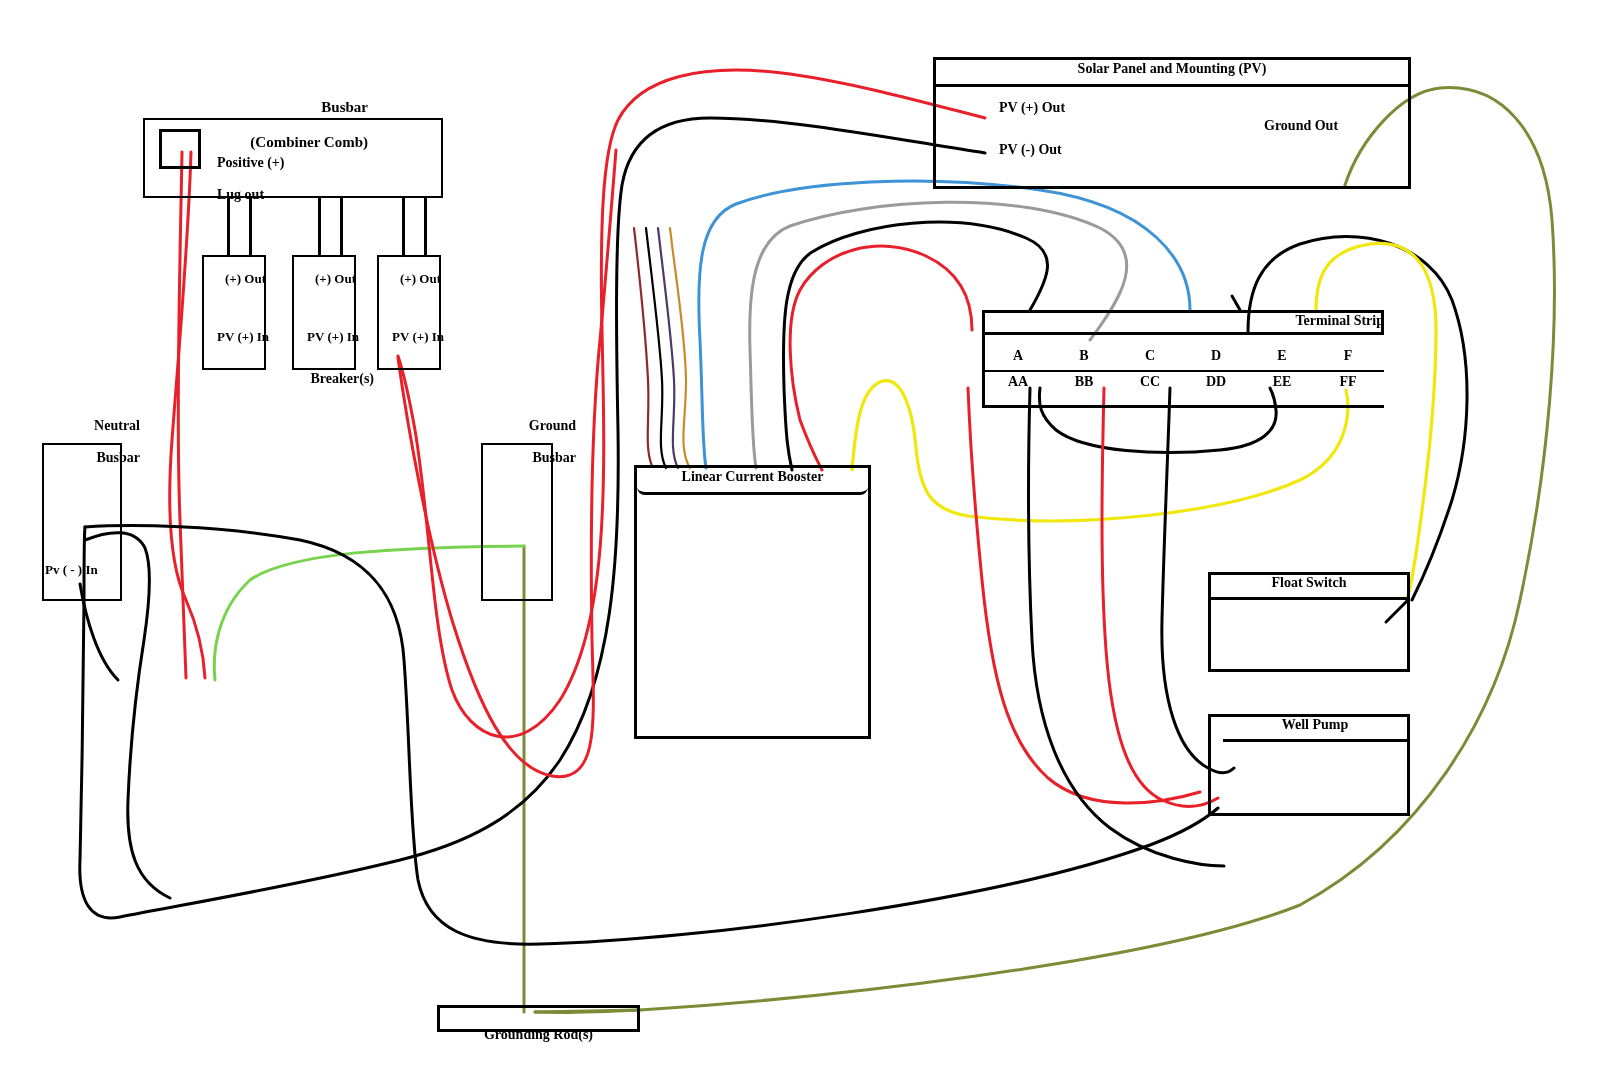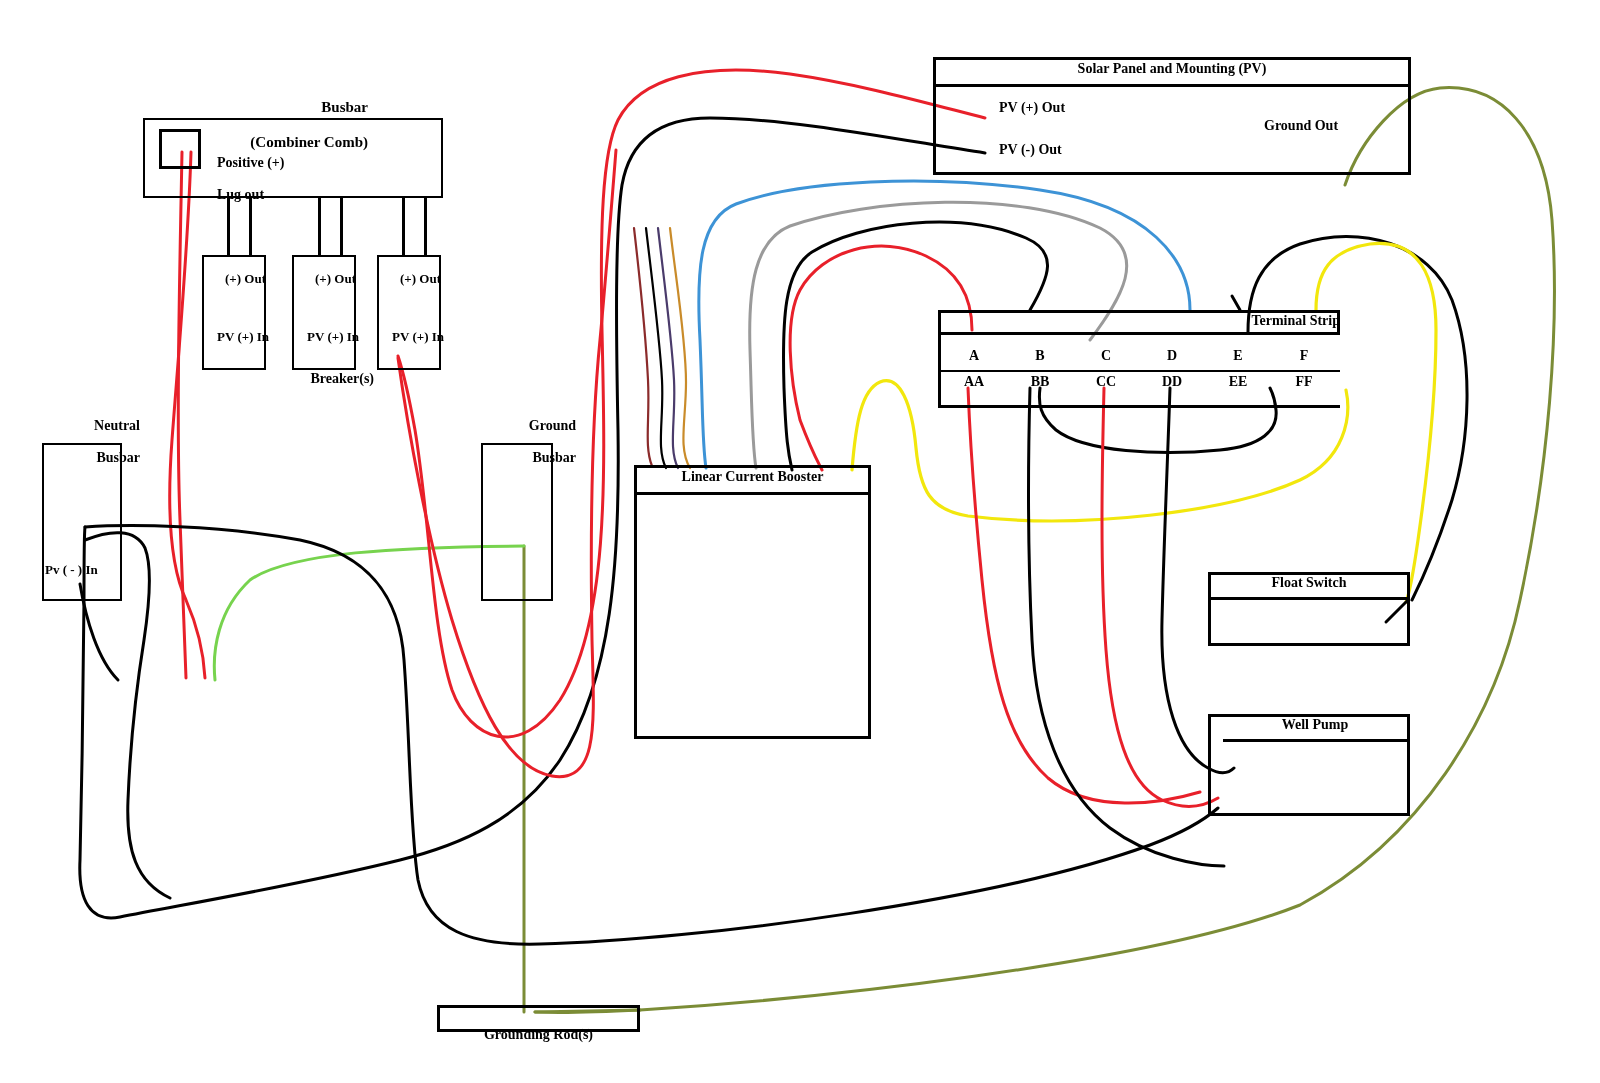--- a/index.html
+++ b/index.html
@@ -149,28 +149,28 @@
   </div>
   <div class="box thin" style="left:42px;top:443px;width:80px;height:158px;"></div>
   <div class="lbl" style="left:45px;top:563px;font-size:13px;">Pv ( - ) In</div>
 
   <div class="lbl ctr" style="left:476px;top:402px;width:100px;font-size:14px;">
     <span>Ground</span><br>
     <span>Busbar</span>
   </div>
   <div class="box thin" style="left:481px;top:443px;width:72px;height:158px;"></div>
 
-  <div class="box" style="left:933px;top:57px;width:478px;height:118px;">
+  <div class="box" style="left:933px;top:57px;width:478px;height:132px;">
     <div class="hdr" style="height:22px;font-size:14px;padding-top:2px;">Solar Panel and Mounting (PV)</div>
   </div>
   <div class="lbl" style="left:999px;top:100px;font-size:14px;">PV (+) Out</div>
   <div class="lbl" style="left:999px;top:142px;font-size:14px;">PV (-) Out</div>
   <div class="lbl" style="left:1264px;top:118px;font-size:14px;">Ground Out</div>
 
-  <div class="tstrip" style="left:938px;top:310px;width:402px;height:126px;">
+  <div class="tstrip" style="left:982px;top:310px;width:402px;height:126px;">
 
     <div class="tsline" style="left:0;top:0;width:402px;height:3px;"></div>
     <div class="tsline" style="left:0;top:22px;width:402px;height:3px;"></div>
     <div class="tsline" style="left:0;top:0;width:3px;height:98px;"></div>
     <div class="tsline" style="left:399px;top:0;width:3px;height:25px;"></div>
     <div class="tsline" style="left:0;top:60px;width:402px;height:2px;"></div>
     <div class="tsline" style="left:0;top:95px;width:402px;height:3px;"></div>
     <div class="lbl ctr" style="left:0;top:3px;width:402px;font-size:14px;">Terminal Strip</div>
 
     <div class="tcell" style="left:4px;top:38px;width:64px;font-size:14px;">A</div>
@@ -182,25 +182,25 @@
 
     <div class="tcell" style="left:4px;top:64px;width:64px;font-size:14px;">AA</div>
     <div class="tcell" style="left:70px;top:64px;width:64px;font-size:14px;">BB</div>
     <div class="tcell" style="left:136px;top:64px;width:64px;font-size:14px;">CC</div>
     <div class="tcell" style="left:202px;top:64px;width:64px;font-size:14px;">DD</div>
     <div class="tcell" style="left:268px;top:64px;width:64px;font-size:14px;">EE</div>
     <div class="tcell" style="left:334px;top:64px;width:64px;font-size:14px;">FF</div>
   </div>
 
   <div class="box" style="left:634px;top:465px;width:237px;height:274px;">
-    <div class="hdr" style="height:22px;font-size:14px;padding-top:2px;">Linear Current Booster</div>
-  </div>
-
-
-  <div class="box" style="left:1208px;top:572px;width:202px;height:74px;">
+    <div class="hdr" style="height:22px;font-size:14px;padding-top:2px;border-radius:8px;">Linear Current Booster</div>
+  </div>
+
+
+  <div class="box" style="left:1208px;top:572px;width:202px;height:100px;">
     <div class="hdr" style="height:21px;font-size:14px;padding-top:1px;">Float Switch</div>
   </div>
 
   <div class="box" style="left:1208px;top:714px;width:202px;height:102px;">
     <div class="hdr" style="height:21px;font-size:14px;padding-top:1px;margin-left:12px;">Well Pump</div>
   </div>
 
   <div class="box" style="left:437px;top:1005px;width:203px;height:27px;">
     <div class="hdr" style="height:24px;border-bottom:none;font-size:14px;padding-top:20px;">Grounding Rod(s)</div>
   </div>

